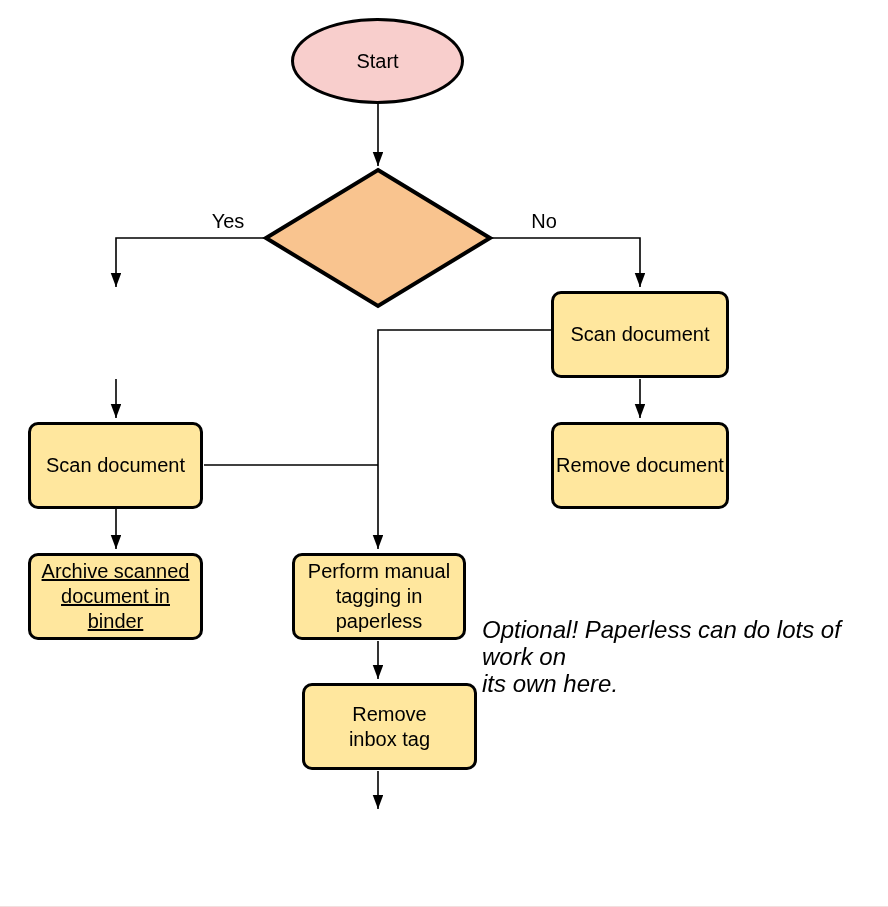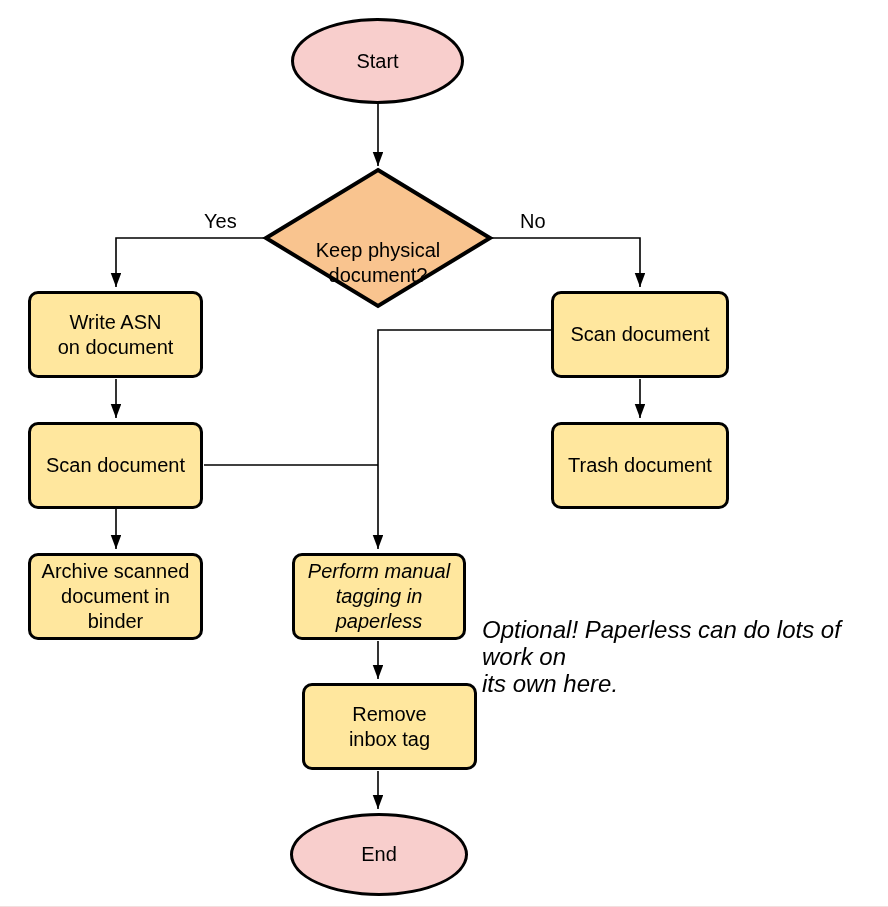--- a/index.html
+++ b/index.html
@@ -45,40 +45,41 @@
     width: 180px;
     text-align: center;
     font-size: 20px;
     line-height: 25px;
     white-space: pre-line;
   }
   .edge-label {
     position: absolute;
     font-size: 20px;
     line-height: 22px;
+    text-align: center;
     width: 48px;
   }
   .edge-label.yes { left: 204px; top: 210px; }
   .edge-label.no  { left: 520px; top: 210px; }
   .note {
     position: absolute;
     left: 482px; top: 589px;
     font-size: 24px;
     line-height: 27px;
     font-style: italic;
     white-space: pre-line;
   }
   
   #n-start        { left: 291px; top: 18px;  width: 173px; height: 86px; justify-content: center; }
   #n-write-asn    { left: 28px;  top: 291px; width: 175px; height: 87px; }
   #n-scan-right   { left: 551px; top: 291px; width: 178px; height: 87px; }
   #n-scan-left    { left: 28px;  top: 422px; width: 175px; height: 87px; }
   #n-trash        { left: 551px; top: 422px; width: 178px; height: 87px; }
-  #n-archive      { left: 28px;  top: 553px; width: 175px; height: 87px; }
-  #n-tagging      { left: 292px; top: 553px; width: 174px; height: 87px; font-style: italic; }
+  #n-archive      { left: 28px;  top: 553px; width: 175px; height: 87px; text-decoration: underline; }
+  #n-tagging      { left: 292px; top: 553px; width: 174px; height: 87px; }
   #n-remove-inbox { left: 302px; top: 683px; width: 175px; height: 87px; }
   #n-end          { left: 290px; top: 813px; width: 178px; height: 83px; }
 </style>
 </head>
 <body>
 
 <div class="canvas">
 
   <svg class="edge-layer" viewBox="0 0 888 906" xmlns="http://www.w3.org/2000/svg">
     <defs>
@@ -98,47 +99,39 @@
     <polyline points="378,641 378,679" fill="none" stroke="#000" stroke-width="1.6" marker-end="url(#arrow)"></polyline>
     <polyline points="378,771 378,809" fill="none" stroke="#000" stroke-width="1.6" marker-end="url(#arrow)"></polyline>
 
     <polygon points="378,170 490,238 378,306 266,238" style="fill: var(--decision-fill, #f9c48f);" stroke="#000" stroke-width="4"></polygon>
   </svg>
 
   <div id="n-start" class="node terminator">
     <span>Start</span>
   </div>
 
-  <div class="decision-label">
-    <span>Keep physical
-document?</span>
-  </div>
 
   <div class="edge-label yes">
     <span>Yes</span>
   </div>
   <div class="edge-label no">
     <span>No</span>
   </div>
 
-  <div id="n-write-asn" class="node process">
-    <span>Write ASN
-on document</span>
-  </div>
 
   <div id="n-scan-right" class="node process">
     <span>Scan document</span>
   </div>
 
   <div id="n-scan-left" class="node process">
     <span>Scan document</span>
   </div>
 
   <div id="n-trash" class="node process">
-    <span>Trash document</span>
+    <span>Remove document</span>
   </div>
 
   <div id="n-archive" class="node process">
     <span>Archive scanned
 document in
 binder</span>
   </div>
 
   <div id="n-tagging" class="node process">
     <span>Perform manual
@@ -149,17 +142,14 @@
   <div class="note">
     <span>Optional! Paperless can do lots of work on
 its own here.</span>
   </div>
 
   <div id="n-remove-inbox" class="node process">
     <span>Remove
 inbox tag</span>
   </div>
 
-  <div id="n-end" class="node terminator">
-    <span>End</span>
-  </div>
 
 </div>
 
 </body></html>

